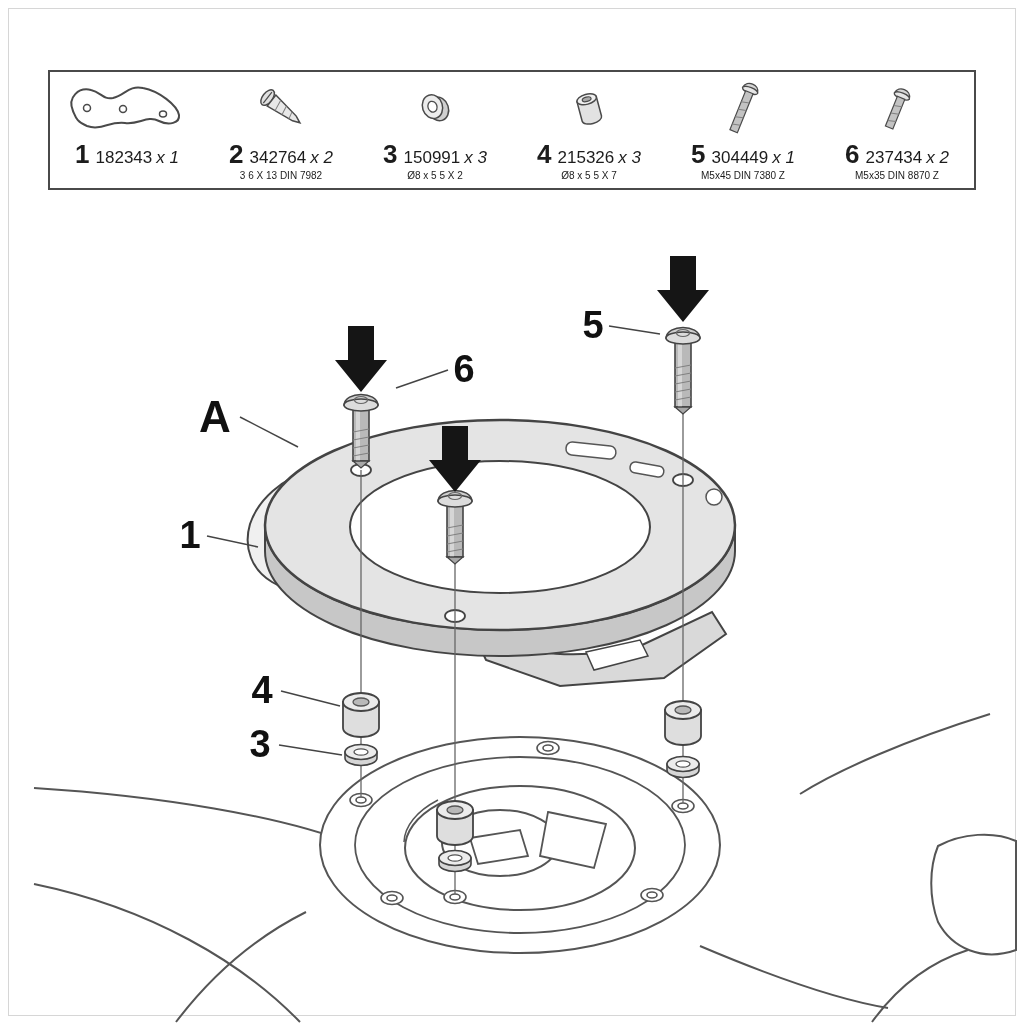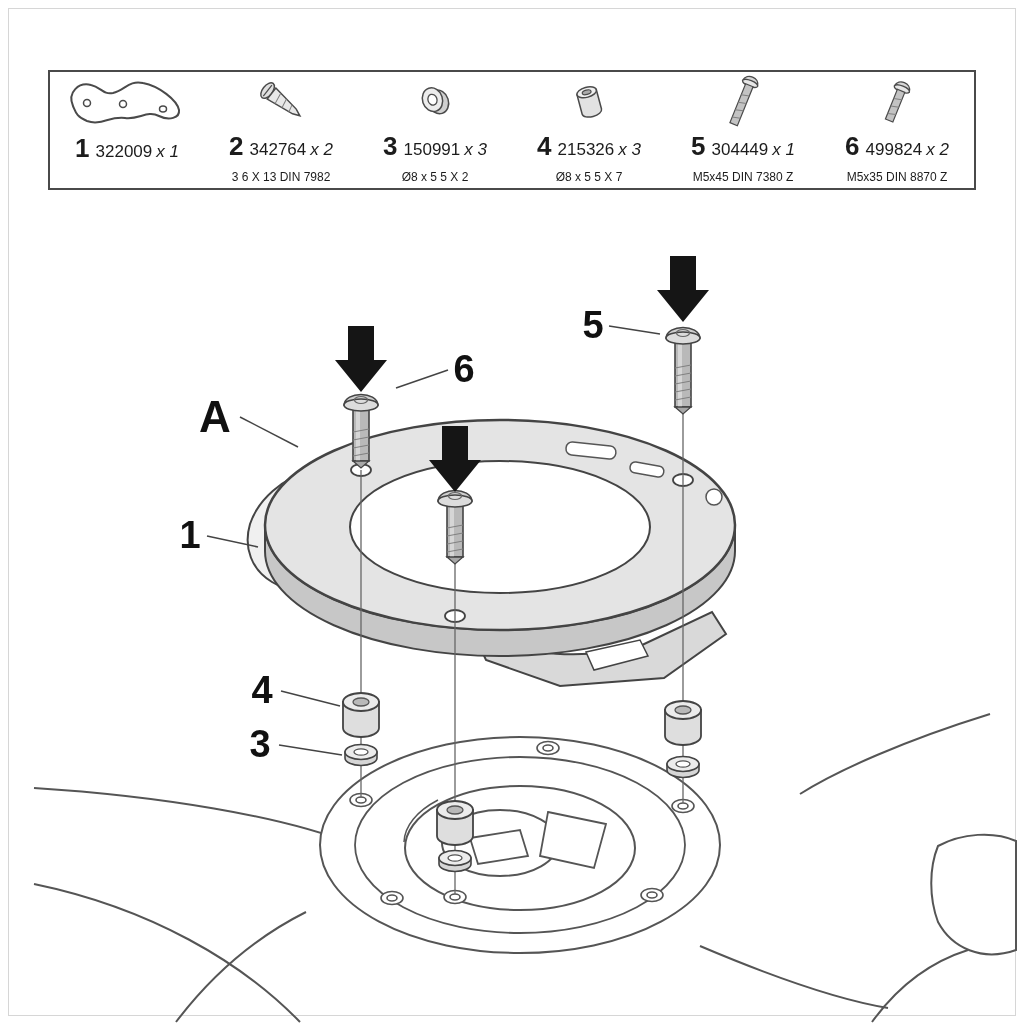--- a/index.html
+++ b/index.html
@@ -9,21 +9,21 @@
   
   .parts-box{position:absolute;left:48px;top:70px;width:928px;height:120px;
              border:2px solid #4a4a4a;display:flex;box-sizing:border-box;background:#fff;}
   .part{flex:1;display:flex;flex-direction:column;align-items:center;
         justify-content:flex-end;padding-bottom:6px;}
   .part-icon{height:64px;display:flex;align-items:center;justify-content:center;}
   .part-label{font-size:17px;color:#1c1c1c;white-space:nowrap;line-height:1.1;
               display:flex;align-items:baseline;}
   .part-num{font-size:26px;font-weight:bold;margin-right:6px;}
   .part-qty{margin-left:4px;font-style:italic;}
-  .part-spec{font-size:12px;color:#1c1c1c;margin-top:9px;height:12px;white-space:nowrap;}
+  .part-spec{font-size:10px;color:#1c1c1c;margin-top:1px;height:12px;white-space:nowrap;}
   .diagram-svg{position:absolute;left:0;top:0;}
   text.big-label{font-family:"Liberation Sans",sans-serif;font-weight:bold;fill:#111;}
 </style>
 </head>
 <body>
 
 <div class="page">
   <div class="frame"></div>
 
   <div class="parts-box">
@@ -32,21 +32,21 @@
       <div class="part-icon">
         <svg width="140" height="62" viewBox="0 0 140 62">
           <path d="M 16,34 C 10,20 22,10 34,13 C 44,15 46,23 56,21 C 68,18 72,8 86,11 C 102,14 120,28 122,38 C 123,46 112,49 102,44 C 90,38 82,48 68,46 C 52,44 44,54 30,49 C 20,45 19,41 16,34 Z" fill="#ffffff" stroke="#4a4a4a" stroke-width="2"></path>
           <circle cx="30" cy="31" r="3.5" fill="#fff" stroke="#4a4a4a" stroke-width="1.5"></circle>
           <circle cx="66" cy="32" r="3.5" fill="#fff" stroke="#4a4a4a" stroke-width="1.5"></circle>
           <ellipse cx="106" cy="37" rx="3.5" ry="3" fill="#fff" stroke="#4a4a4a" stroke-width="1.5"></ellipse>
         </svg>
       </div>
       <div class="part-label">
         <span class="part-num">1</span>
-        <span>322009</span>
+        <span>182343</span>
         <span class="part-qty">x 1</span>
       </div>
       <div class="part-spec"></div>
     </div>
 
     <div class="part">
       <div class="part-icon">
         <svg width="110" height="62" viewBox="0 0 110 62">
           <g transform="rotate(38 55 31)">
             <ellipse cx="38" cy="31" rx="5" ry="9" fill="#e0e0e0" stroke="#4a4a4a" stroke-width="1.5"></ellipse>
@@ -132,21 +132,21 @@
             <ellipse cx="55" cy="18" rx="8" ry="3" fill="#e6e6e6" stroke="#4a4a4a" stroke-width="1.2"></ellipse>
             <rect x="51" y="20" width="8" height="32" fill="#c3c3c3" stroke="#4a4a4a" stroke-width="1.2"></rect>
             <line x1="51" y1="30" x2="59" y2="28" stroke="#808080" stroke-width="1"></line>
             <line x1="51" y1="38" x2="59" y2="36" stroke="#808080" stroke-width="1"></line>
             <line x1="51" y1="46" x2="59" y2="44" stroke="#808080" stroke-width="1"></line>
           </g>
         </svg>
       </div>
       <div class="part-label">
         <span class="part-num">6</span>
-        <span>499824</span>
+        <span>237434</span>
         <span class="part-qty">x 2</span>
       </div>
       <div class="part-spec">M5x35 DIN 8870 Z</div>
     </div>
   </div>
 
   <svg class="diagram-svg" width="1024" height="1024" viewBox="0 0 1024 1024">
 
     <g fill="none" stroke="#555" stroke-width="2">
       <path d="M 34,788 C 160,796 282,816 352,844"></path>

